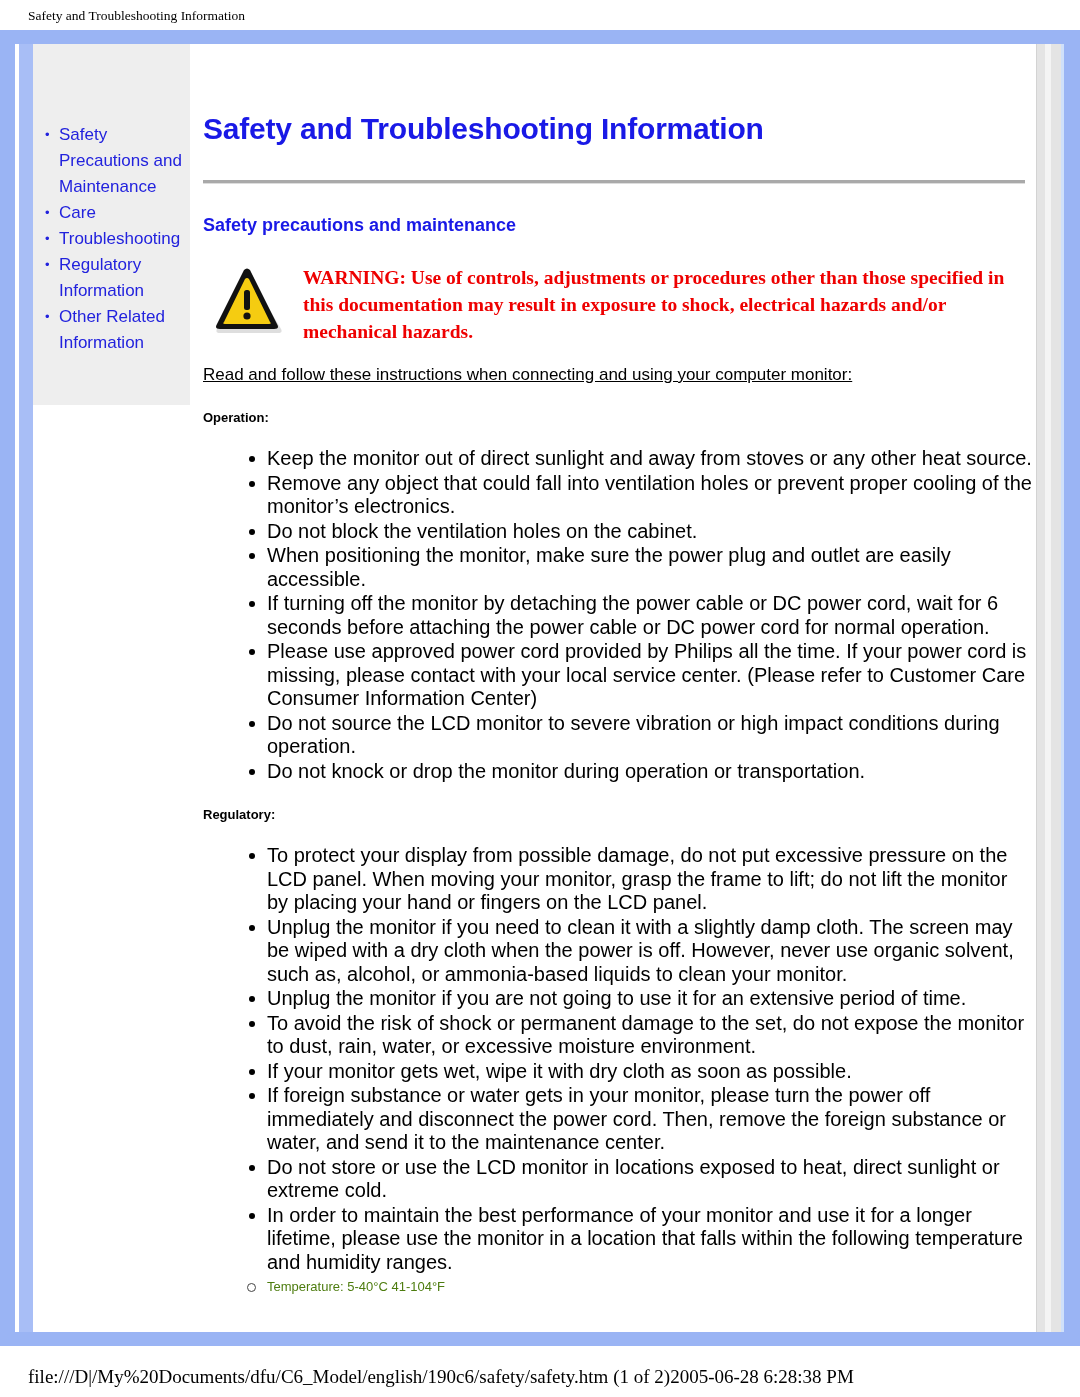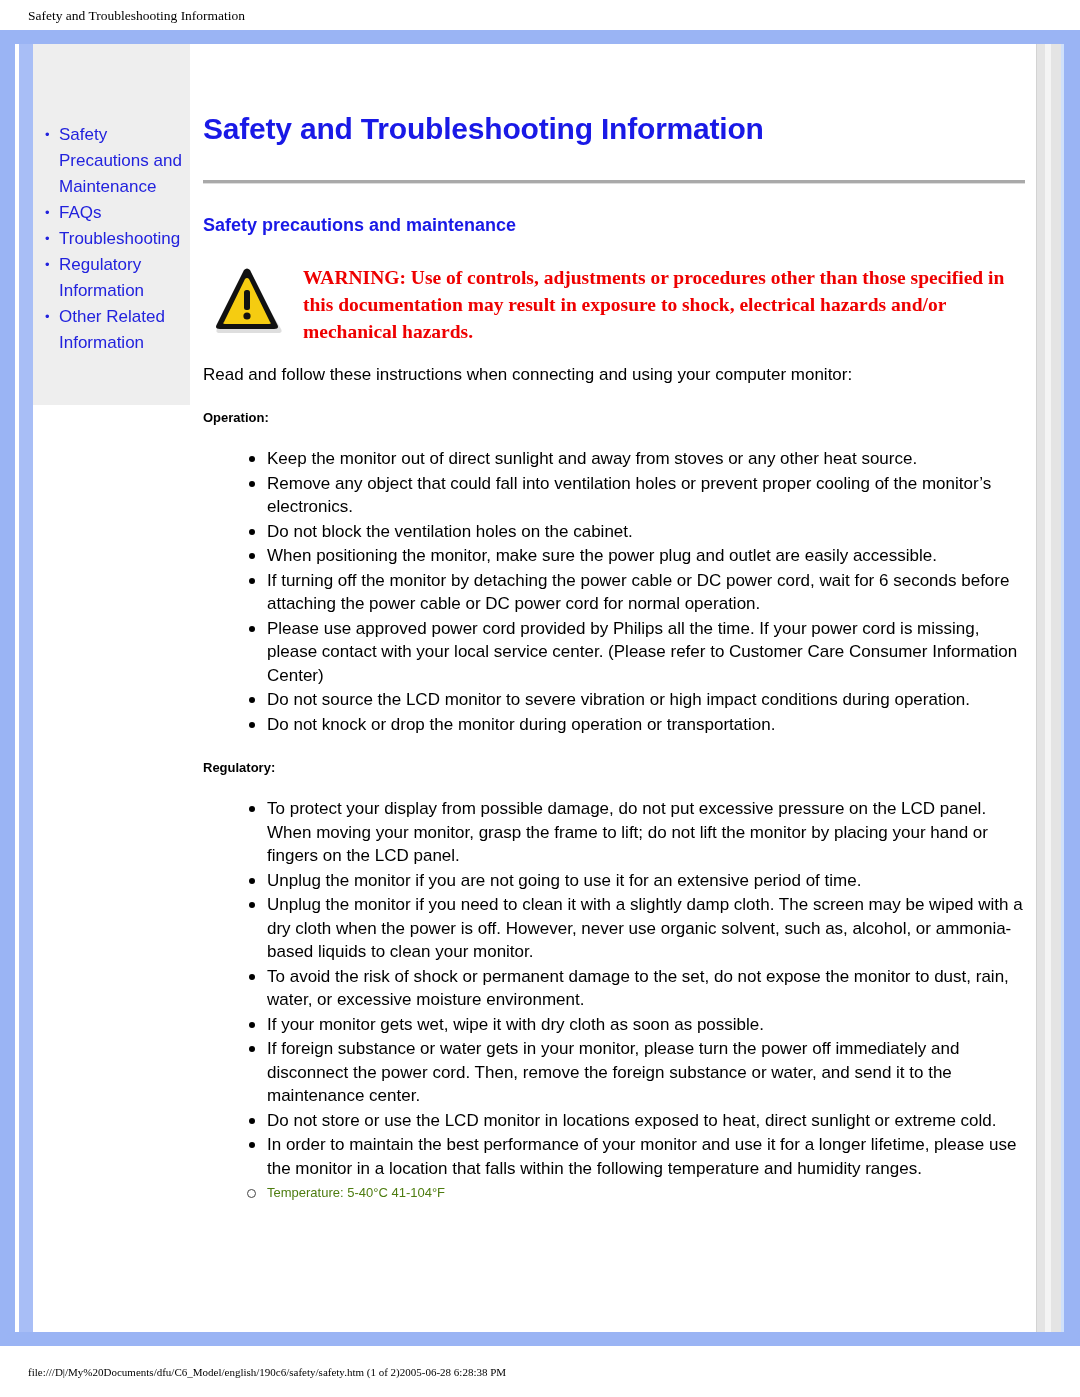--- a/index.html
+++ b/index.html
@@ -24,21 +24,21 @@
     font-family: "Liberation Serif", serif;
     font-size: 13.5px;
     color: #000000;
     white-space: nowrap;
   }
   .print-footer {
     position: absolute;
     left: 28px;
     top: 1366px;
     font-family: "Liberation Serif", serif;
-    font-size: 11px;
+    font-size: 19px;
     color: #000000;
     white-space: nowrap;
   }
 
   
   .frame-top {
     position: absolute;
     left: 0;
     top: 30px;
     width: 1080px;
@@ -195,36 +195,37 @@
     line-height: 27px;
     width: 730px;
     font-family: Liberation Serif, serif;
   }
 
   .body-line {
     margin: 18px 0 0 0;
     font-size: 17px;
     color: #000000;
     line-height: 22px;
+    text-decoration: underline;
   }
   .section-head {
     margin: 24px 0 0 0;
     font-size: 13px;
     font-weight: bold;
     color: #000000;
   }
 
   ul.bullets {
     margin: 22px 0 0 0;
     padding: 0 0 0 46px;
     list-style: none;
   }
   ul.bullets > li {
     position: relative;
-    font-size: 17px;
+    font-size: 20px;
     line-height: 23.5px;
     color: #000000;
     margin-bottom: 1px;
     padding-left: 18px;
   }
   ul.bullets > li::before {
     content: "";
     position: absolute;
     left: 0;
     top: 9px;
@@ -272,21 +273,21 @@
 </div>
 
 <div class="page">
 
   <div class="sidebar">
     <div class="sidebar-inner">
       <a class="side-item" href="#">
           <span class="wrap">Safety Precautions and Maintenance</span>
         </a>
       <a class="side-item" href="#">
-          <span class="wrap">FAQs</span>
+          <span class="wrap">Care</span>
         </a>
       <a class="side-item" href="#">
           <span class="wrap">Troubleshooting</span>
         </a>
       <a class="side-item" href="#">
           <span class="wrap">Regulatory Information</span>
         </a>
       <a class="side-item" href="#">
           <span class="wrap">Other Related Information</span>
         </a>
@@ -324,22 +325,22 @@
       <li>If turning off the monitor by detaching the power cable or DC power cord, wait for 6 seconds before attaching the power cable or DC power cord for normal operation.</li>
       <li>Please use approved power cord provided by Philips all the time. If your power cord is missing, please contact with your local service center. (Please refer to Customer Care Consumer Information Center)</li>
       <li>Do not source the LCD monitor to severe vibration or high impact conditions during operation.</li>
       <li>Do not knock or drop the monitor during operation or transportation.</li>
     </ul>
 
     <p class="section-head">Regulatory:</p>
 
     <ul class="bullets">
       <li>To protect your display from possible damage, do not put excessive pressure on the LCD panel. When moving your monitor, grasp the frame to lift; do not lift the monitor by placing your hand or fingers on the LCD panel.</li>
+      <li>Unplug the monitor if you need to clean it with a slightly damp cloth. The screen may be wiped with a dry cloth when the power is off. However, never use organic solvent, such as, alcohol, or ammonia-based liquids to clean your monitor.</li>
       <li>Unplug the monitor if you are not going to use it for an extensive period of time.</li>
-      <li>Unplug the monitor if you need to clean it with a slightly damp cloth. The screen may be wiped with a dry cloth when the power is off. However, never use organic solvent, such as, alcohol, or ammonia-based liquids to clean your monitor.</li>
       <li>To avoid the risk of shock or permanent damage to the set, do not expose the monitor to dust, rain, water, or excessive moisture environment.</li>
       <li>If your monitor gets wet, wipe it with dry cloth as soon as possible.</li>
       <li>If foreign substance or water gets in your monitor, please turn the power off immediately and disconnect the power cord. Then, remove the foreign substance or water, and send it to the maintenance center.</li>
       <li>Do not store or use the LCD monitor in locations exposed to heat, direct sunlight or extreme cold.</li>
       <li>In order to maintain the best performance of your monitor and use it for a longer lifetime, please use the monitor in a location that falls within the following temperature and humidity ranges.</li>
     </ul>
 
     <ul class="subbullets">
       <li>Temperature: 5-40°C 41-104°F</li>
     </ul>

